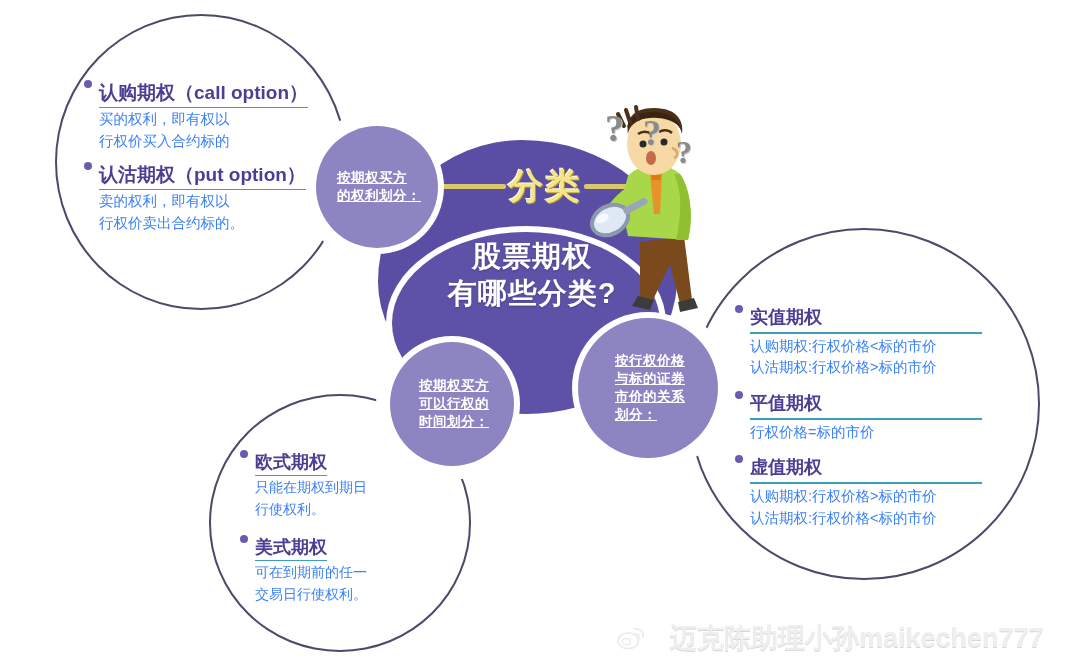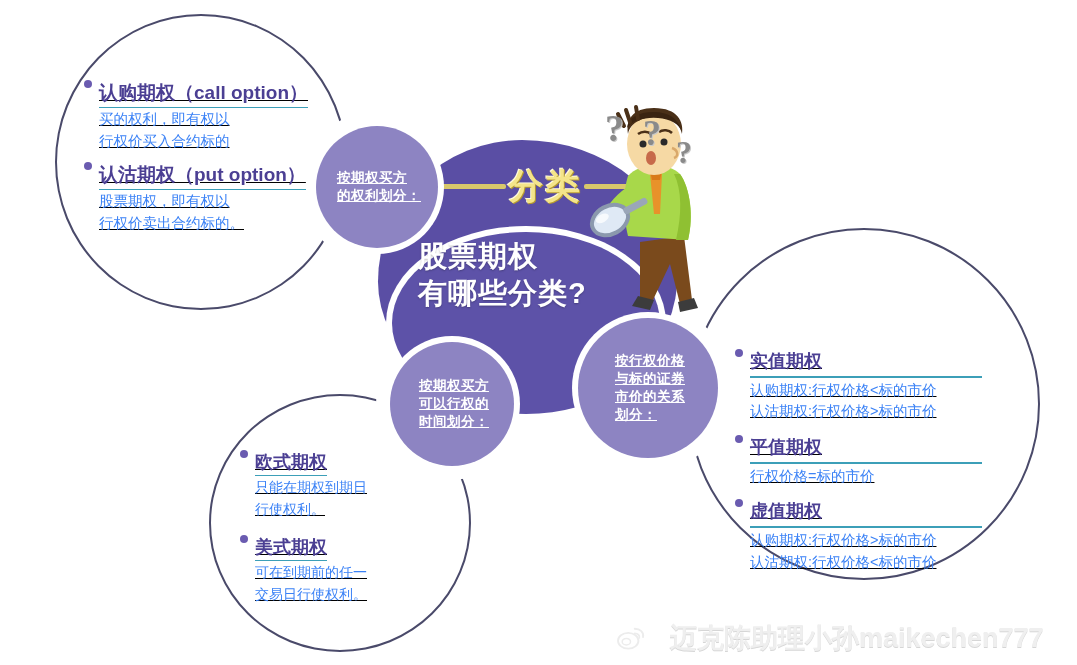--- a/index.html
+++ b/index.html
@@ -53,27 +53,27 @@
   #fenlei-line-l,#fenlei-line-r{flex:1;height:5px;background:#d9c86b;border-radius:2px;}
   #fenlei-text{
     font-size:35px;font-weight:bold;color:#f4e58a;
     padding:0 2px;letter-spacing:2px;
     text-shadow:1px 1px 0 #b79b2e, -1px -1px 0 #fffbdc;
     white-space:nowrap;
   }
   #center-title{
     position:absolute;left:418px;top:238px;width:228px;
     color:#ffffff;font-weight:bold;font-size:29px;line-height:1.28;
-    text-align:left;letter-spacing:1px;
+    text-align:center;letter-spacing:1px;
     text-shadow:0 1px 2px rgba(0,0,0,.25);
   }
 
   
   .block{position:absolute;}
-  .item{margin-bottom:2px;text-decoration:underline;}
+  .item{margin-bottom:2px;}
   .head{
     display:flex;align-items:flex-start;
     color:#4b3f93;font-weight:bold;white-space:nowrap;
   }
   .dot{
     width:8px;height:8px;border-radius:50%;background:#6a5bb0;
     margin-right:7px;flex:0 0 auto;
   }
   .head .htext{border-bottom:1.5px solid #3c9fb8;padding-bottom:1px;}
   .desc{color:#3b82f6;white-space:nowrap;}
@@ -84,21 +84,21 @@
   #block-rights .desc{font-size:14.5px;line-height:1.55;padding-left:15px;}
   #block-rights .item{margin-bottom:9px;}
 
   
   #block-time{left:240px;top:450px;}
   #block-time .head{font-size:18px;}
   #block-time .desc{font-size:14px;line-height:1.6;padding-left:15px;}
   #block-time .item{margin-bottom:14px;}
 
   
-  #block-money{left:735px;top:305px;margin-top:44px;}
+  #block-money{left:735px;top:305px;}
   #block-money .head{font-size:18px;}
   #block-money .desc{font-size:14.5px;line-height:1.5;padding-left:15px;}
   #block-money .item{margin-bottom:12px;}
   #block-money .head .htext{border-bottom:none;}
   #block-money .headrule{
     height:1.5px;background:#3c9fb8;margin:2px 0 2px 15px;width:232px;
   }
 
   
   #character{position:absolute;left:588px;top:104px;width:132px;height:226px;}
@@ -177,21 +177,21 @@
         <span class="htext">认购期权（call option）</span>
       </div>
       <div class="desc">买的权利，即有权以</div>
       <div class="desc">行权价买入合约标的</div>
     </div>
     <div class="item">
       <div class="head">
         <span class="dot"></span>
         <span class="htext">认沽期权（put option）</span>
       </div>
-      <div class="desc">股票期权，即有权以</div>
+      <div class="desc">卖的权利，即有权以</div>
       <div class="desc">行权价卖出合约标的。</div>
     </div>
   </div>
 
   <div class="block" id="block-time">
     <div class="item">
       <div class="head">
         <span class="dot"></span>
         <span class="htext">欧式期权</span>
       </div>

